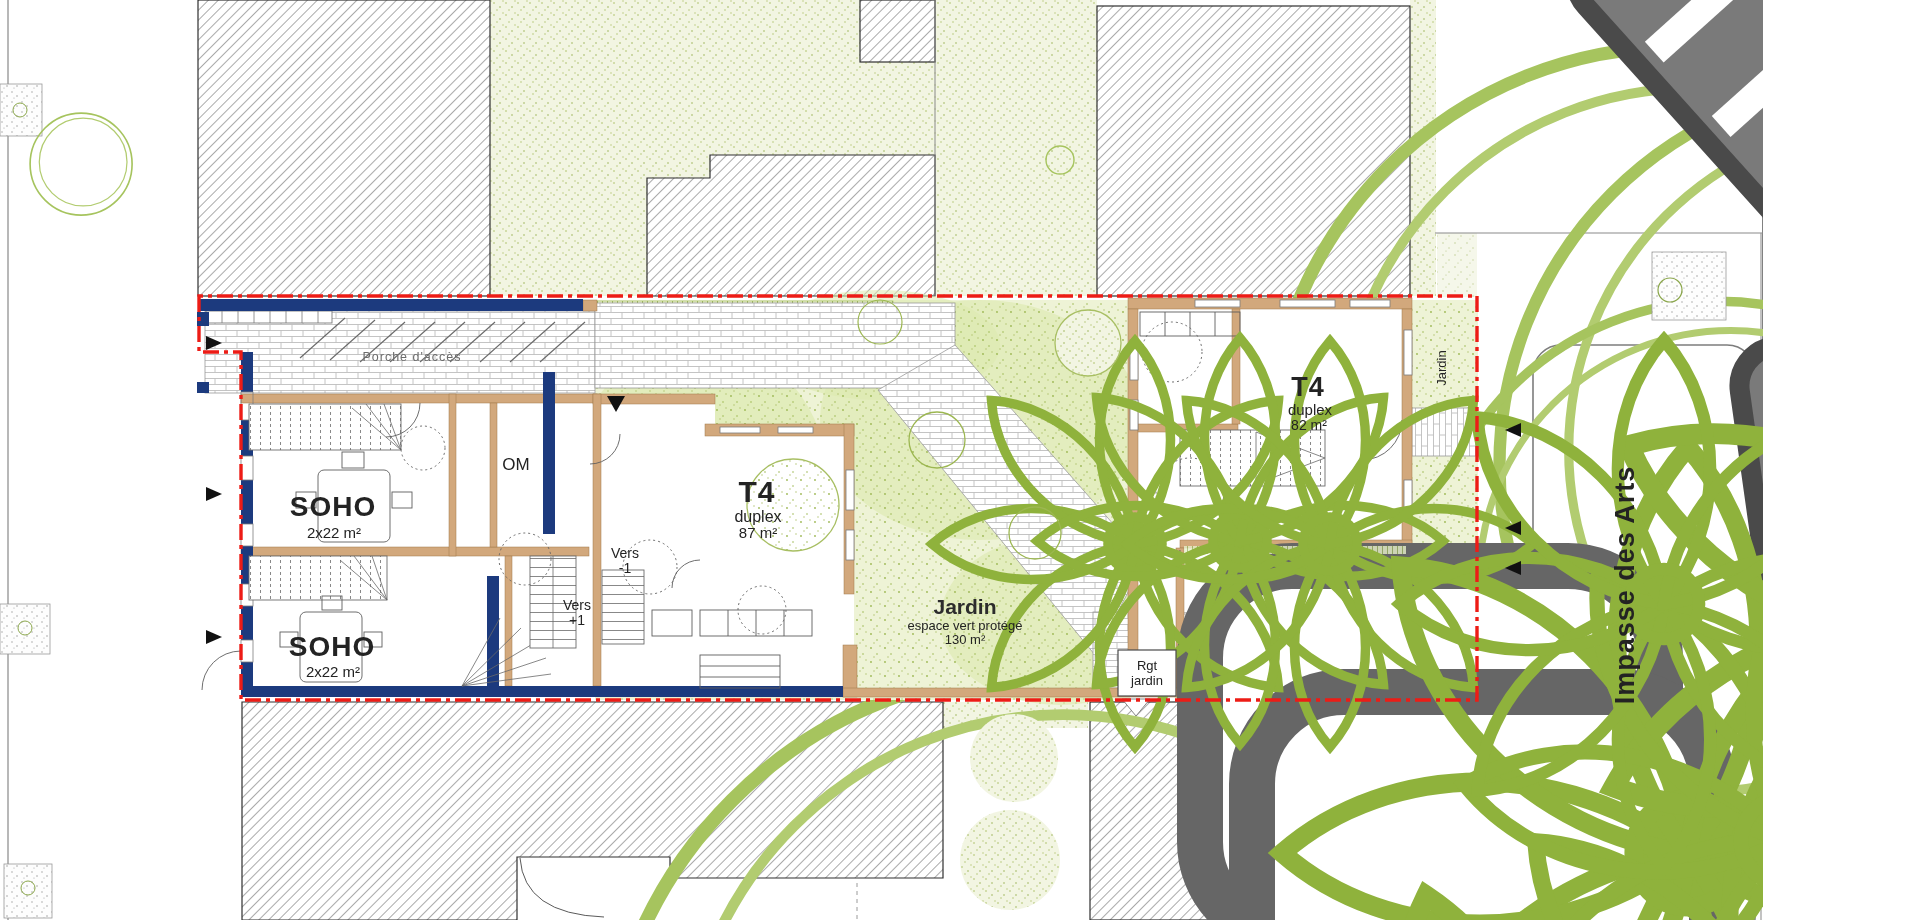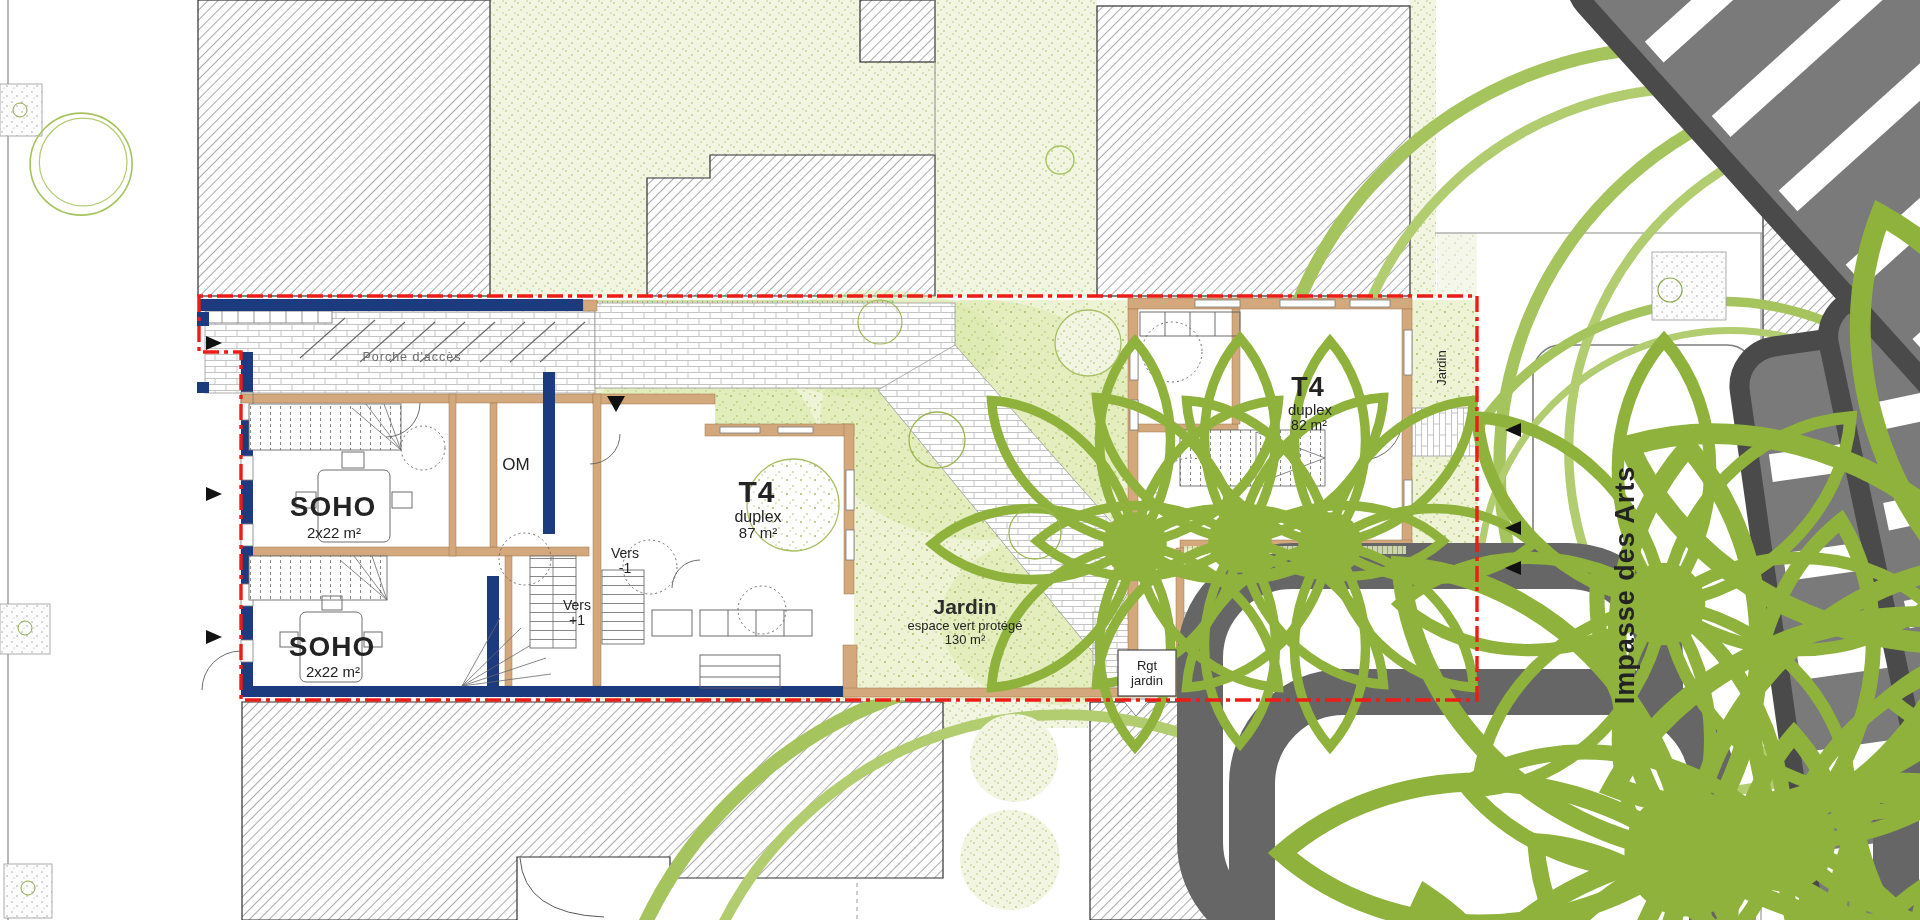--- a/index.html
+++ b/index.html
@@ -1,17 +1,17 @@
 <!DOCTYPE html>
 <html><head>
 <meta charset="utf-8">
 <style>
   html,body{margin:0;padding:0;background:#ffffff;}
   body{font-family:"Liberation Sans", sans-serif;}
-  #stage{position:relative;width:1920px;height:920px;overflow:hidden;background:#fff;}
+  #stage{position:relative;width:1763px;height:920px;overflow:hidden;background:#fff;}
   svg{display:block;}
   text{font-family:"Liberation Sans", sans-serif;fill:#232323;}
   .lbl-room{font-weight:bold;letter-spacing:1px;}
   .lbl-small{fill:#2c2c2c;}
   .lbl-muted{fill:#6b6b6b;}
 </style>
 </head>
 <body>
 
 <div id="stage">

